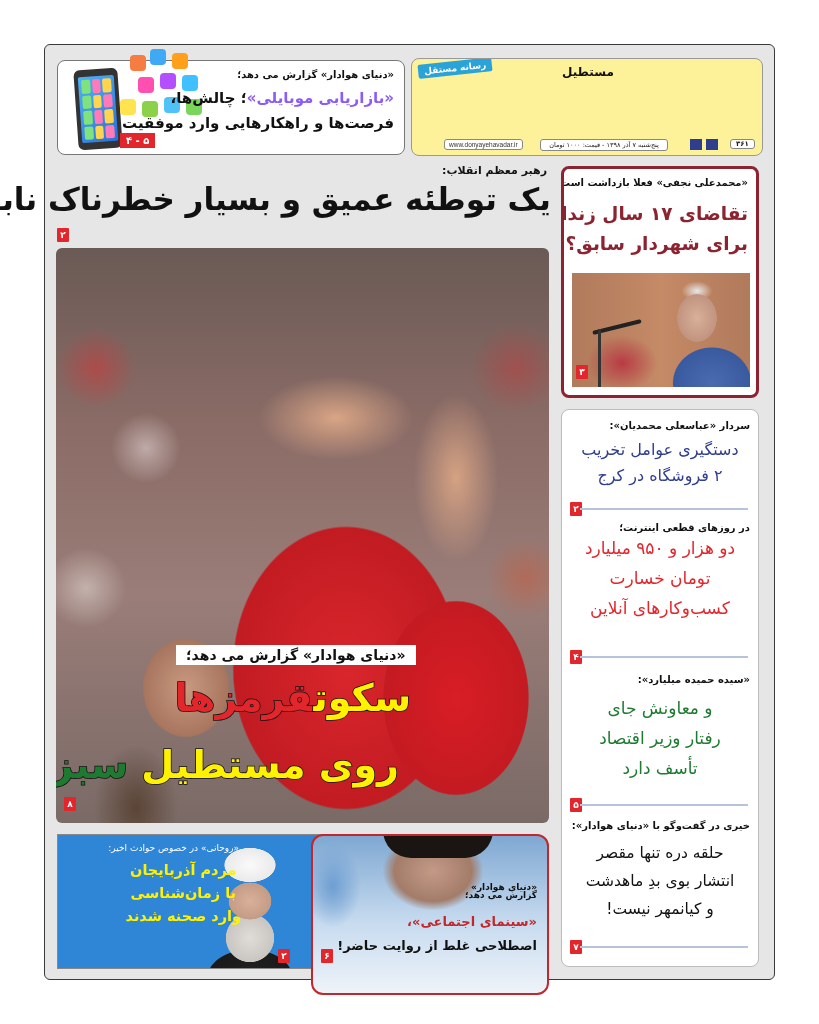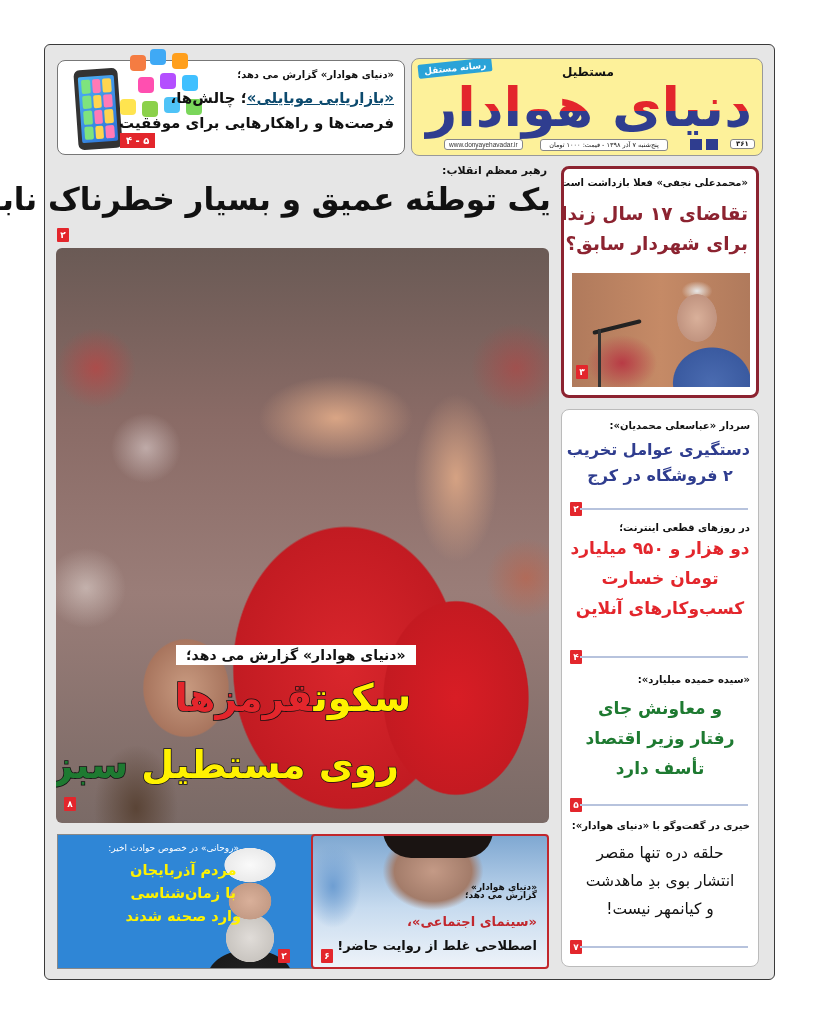--- a/index.html
+++ b/index.html
@@ -62,21 +62,21 @@
   .promo .phone .screen i:nth-child(2n){ background:#ff7ab6; }
   .promo .phone .screen i:nth-child(3n){ background:#7ee37e; }
   .promo .apps { position: absolute; left: 62px; top: -12px; width: 90px; height: 70px; }
   .promo .apps span { position: absolute; width: 16px; height: 16px; border-radius: 4px; }
   .promo .pages {
     position: absolute; left: 62px; top: 72px; background: #e3262c; color: #fff; font-size: 10px;
     font-weight: bold; padding: 0 6px; height: 15px; line-height: 15px;
   }
   .promo .kicker { position: absolute; right: 10px; top: 8px; font-size: 10px; font-weight: bold; color: #111; }
   .promo .line1 { position: absolute; right: 10px; top: 28px; font-size: 15px; font-weight: bold; color: #111; white-space: nowrap; }
-  .promo .line1 .hl { color: #0c4a6e; text-decoration: underline; }
+  .promo .line1 .hl { color: #8b5cf6; }
   .promo .line2 { position: absolute; right: 10px; top: 53px; font-size: 15px; font-weight: bold; color: #111; white-space: nowrap; }
 
   
   .lead-kicker { position: absolute; right: 272px; top: 164px; font-size: 11px; font-weight: bold; color: #111; }
   .lead-title { position: absolute; right: 268px; top: 181px; font-size: 31px; font-weight: bold; color: #111; white-space: nowrap; letter-spacing: -1px; }
   .pg-badge {
     position: absolute; background: #e3262c; color: #fff; font-size: 9px; font-weight: bold;
     width: 12px; height: 14px; line-height: 14px; text-align: center; border-radius: 1px;
   }
 
@@ -135,62 +135,61 @@
   }
   .najafi .photo .mic { position: absolute; left: 20px; top: 52px; width: 50px; height: 4px; background: #222; transform: rotate(-14deg); border-radius: 2px; }
   .najafi .photo .micstand { position: absolute; left: 26px; top: 56px; width: 3px; height: 58px; background: #333; }
 
   .rightcol {
     position: absolute; left: 561px; top: 409px; width: 198px; height: 558px;
     background: #fff; border: 1.5px solid #bbb; border-radius: 8px;
   }
   .story { position: absolute; right: 8px; left: 8px; text-align: center; }
   .story .kicker { font-size: 10px; font-weight: bold; color: #111; text-align: right; white-space: nowrap; }
-  .story .title { font-weight: bold; text-align: center; white-space: nowrap; }
+  .story .title { font-weight: normal; text-align: center; white-space: nowrap; }
   .sep { position: absolute; left: 18px; right: 10px; height: 2px; background: #b7c3dd; }
 
   
   .rouhani {
     position: absolute; left: 57px; top: 834px; width: 277px; height: 135px;
     background: #2f86d6; border: 1.5px solid #888; border-radius: 0; overflow: hidden;
   }
   .rouhani .face {
     position: absolute; left: 148px; top: 8px; width: 88px; height: 130px;
     background:
       radial-gradient(ellipse 36px 24px at 44px 22px, #fafafa 0%, #eaeaea 70%, transparent 72%),
       radial-gradient(ellipse 30px 26px at 44px 58px, #d9b09a 0%, #c49b85 70%, transparent 72%),
       radial-gradient(ellipse 34px 34px at 44px 95px, #e0dcd8 0%, #c9c5c0 70%, transparent 72%),
       radial-gradient(ellipse 60px 40px at 44px 135px, #222 0%, #1a1a1a 70%, transparent 72%);
   }
   .rouhani .kicker { position: absolute; right: 94px; top: 8px; font-size: 9px; color: #fff; white-space: nowrap; }
   .rouhani .title { position: absolute; right: 92px; top: 24px; font-size: 14.5px; font-weight: bold; color: #fff200; line-height: 23px; text-align: center; white-space: nowrap; }
 
   .cinema {
-    position: absolute; left: 311px; top: 834px; width: 238px; height: 135px;
-    border: 2px solid #c1272d; border-radius: 4px; overflow: hidden;
+    position: absolute; left: 311px; top: 834px; width: 238px; height: 161px;
+    border: 2px solid #c1272d; border-radius: 12px; overflow: hidden;
     background:
       radial-gradient(ellipse 70px 55px at 120px 35px, #c49a86 0%, #a37c6a 55%, transparent 72%),
       radial-gradient(ellipse 40px 60px at 20px 50px, #6e9ed2 0%, transparent 70%),
       linear-gradient(180deg, #7fa8d2 0%, #c7dbef 55%, #eef3f9 100%);
   }
   .cinema .hair { position: absolute; left: 70px; top: -6px; width: 110px; height: 28px; background: #1a1412; border-radius: 0 0 40px 40px; }
   .cinema .k1 { position: absolute; right: 10px; top: 46px; font-size: 9px; font-weight: bold; color: #111; }
   .cinema .k2 { position: absolute; right: 10px; top: 54px; font-size: 9px; font-weight: bold; color: #111; text-align: center; }
   .cinema .t1 { position: absolute; right: 10px; top: 78px; font-size: 13px; font-weight: bold; color: #c1272d; white-space: nowrap; }
   .cinema .t2 { position: absolute; right: 10px; top: 102px; font-size: 13px; font-weight: bold; color: #111; white-space: nowrap; }
 </style>
 </head>
 <body>
 
 <div class="page-frame"></div>
 
 <div class="masthead">
   <div class="badge">رسانه مستقل</div>
   <div class="ruzname">مستطیل</div>
-  <div class="logo">دنیای هوادار</div>
   <div class="website">www.donyayehavadar.ir</div>
   <div class="dateline">پنج‌شنبه ۷ آذر ۱۳۹۸ - قیمت: ۱۰۰۰ تومان</div>
   <div class="sq" style="left:278px"></div>
   <div class="sq" style="left:294px"></div>
   <div class="issue">۳۶۱</div>
 </div>
 
 <div class="promo">
   <div class="phone">
     <div class="screen">
@@ -216,21 +215,21 @@
     <span style="left:40px;top:24px;background:#b44fff"></span>
     <span style="left:62px;top:26px;background:#40c0ff"></span>
     <span style="left:0px;top:50px;background:#ffe44f"></span>
     <span style="left:22px;top:52px;background:#8bd14a"></span>
     <span style="left:44px;top:48px;background:#4fc3f7"></span>
     <span style="left:66px;top:50px;background:#7ad65a"></span>
   </div>
   <div class="pages">۵ - ۴</div>
   <div class="kicker">«دنیای هوادار» گزارش می دهد؛</div>
   <div class="line1"><span class="hl">«بازاریابی موبایلی»</span><span>؛ چالش‌ها،</span></div>
-  <div class="line2">فرصت‌ها و راهکارهایی برای موفقیت</div>
+  <div class="line2">فرصت‌ها و راهکارهایی وارد موفقیت</div>
 </div>
 
 <div class="lead-kicker">رهبر معظم انقلاب:</div>
 <div class="lead-title">یک توطئه عمیق و بسیار خطرناک نابود شد</div>
 <div class="pg-badge" style="left:57px;top:228px">۲</div>
 
 <div class="hero">
   <div class="blur-crowd"></div>
   <div class="overline">«دنیای هوادار» گزارش می دهد؛</div>
   <div class="hl1"><span class="yellow">سکوت</span><span class="red">قرمزها</span></div>

